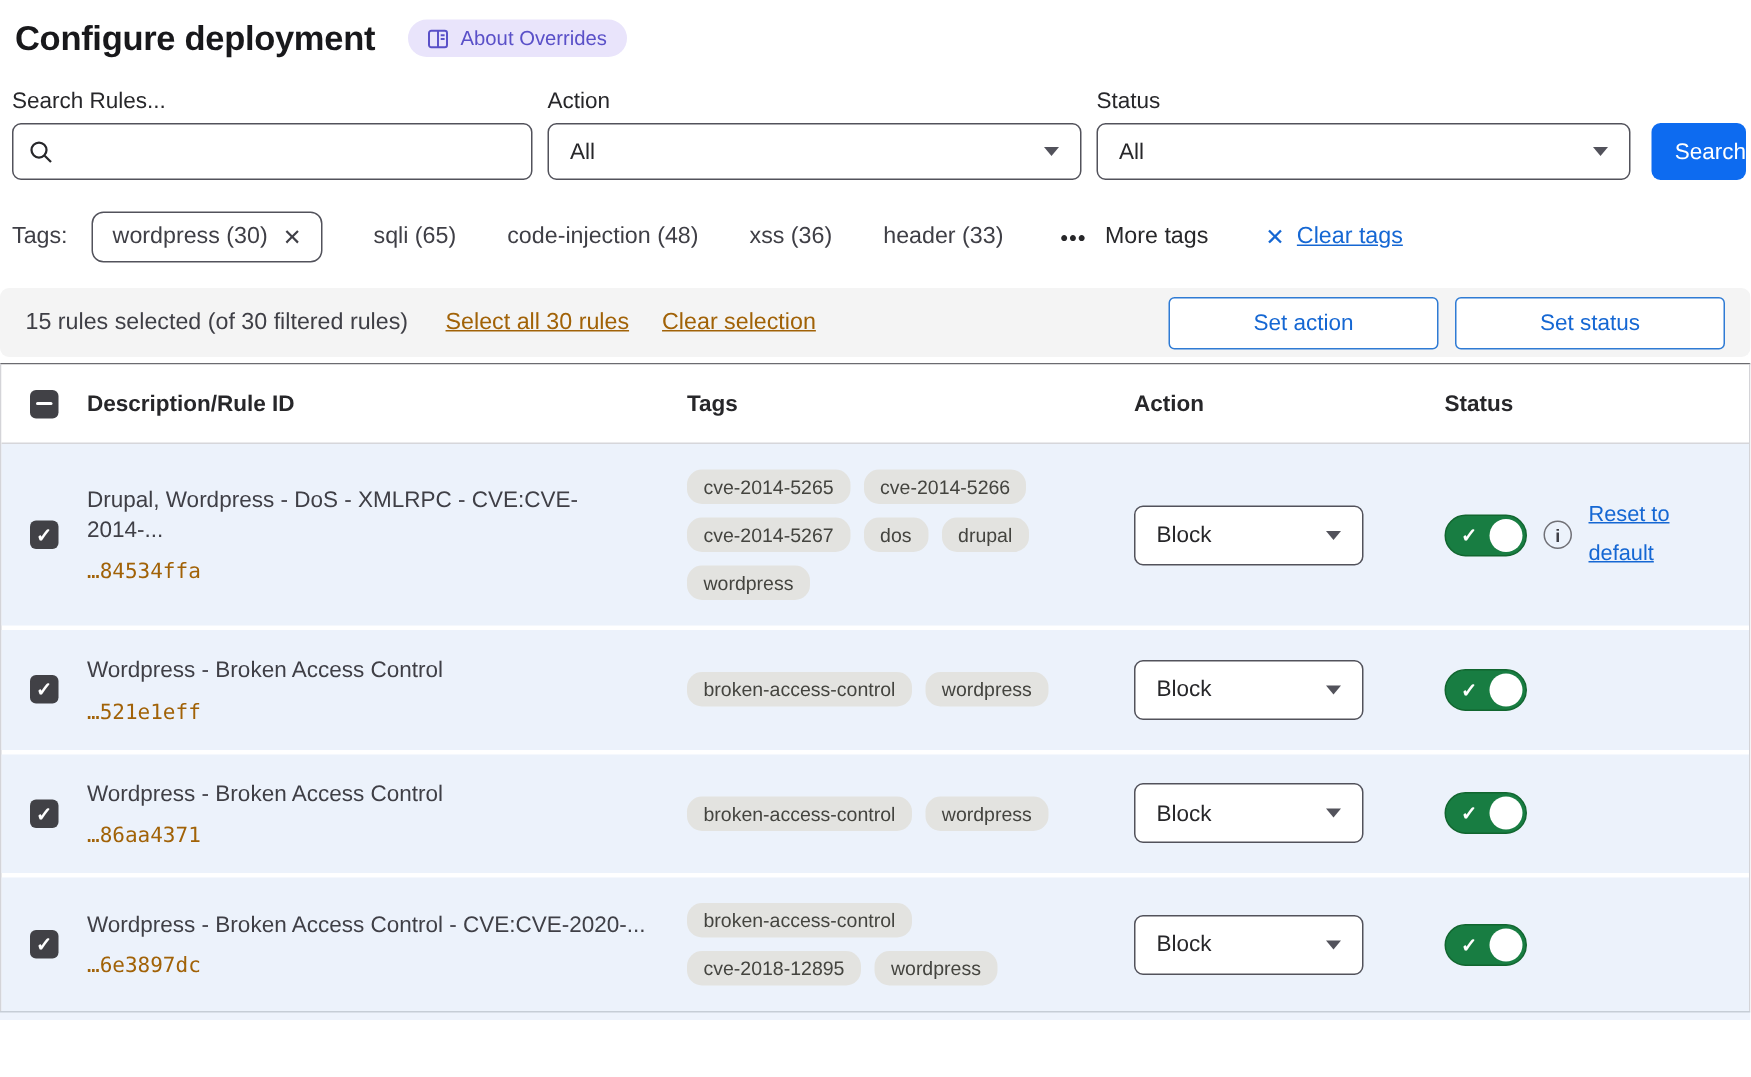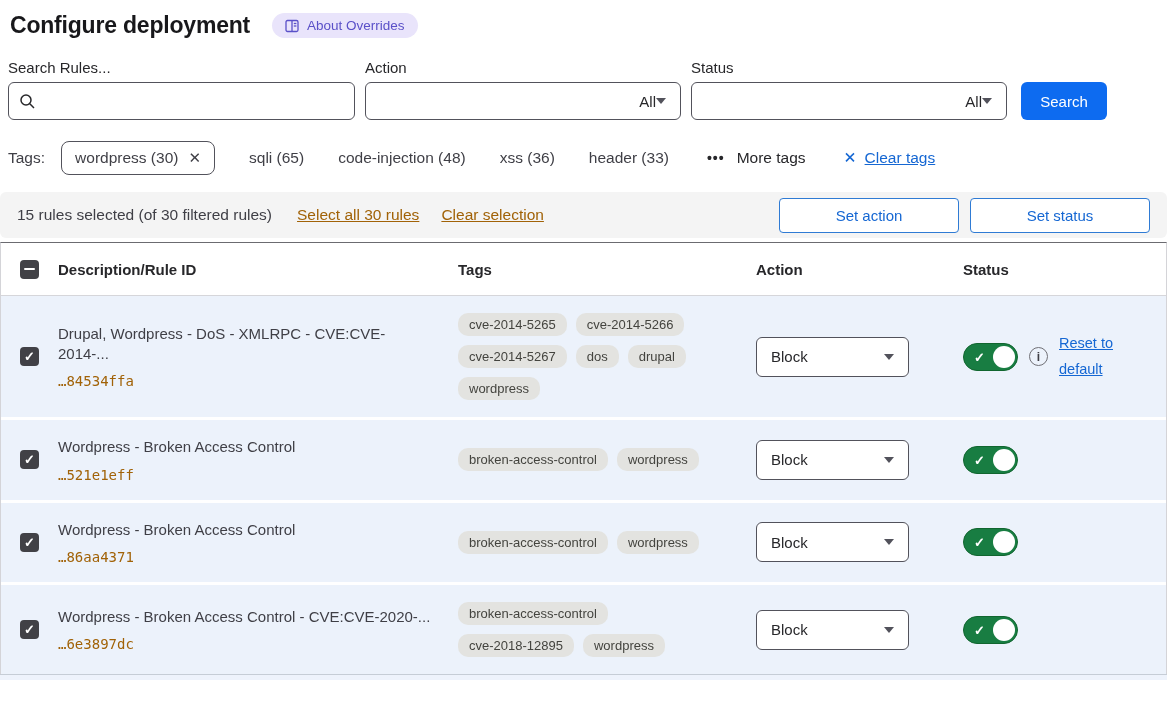--- a/index.html
+++ b/index.html
@@ -26,25 +26,25 @@
   .search-box {
     width:347px; height:38px; border:1px solid #52525b; border-radius:6px;
     display:flex; align-items:center; padding:0 10px; background:#fff;
   }
   .search-box input { border:none; outline:none; flex:1; font-size:15px; font-family:inherit; margin-left:8px; background:transparent; }
   .select {
     height:38px; border:1px solid #52525b; border-radius:6px; background:#fff;
     display:flex; align-items:center; justify-content:space-between;
     padding:0 14px; font-size:15px; color:#27272a; cursor:pointer;
   }
-  .select.w-filter { width:316px;justify-content:flex-end; }
+  .select.w-filter { width:356px; }
   .caret { width:0; height:0; border-left:5px solid transparent; border-right:5px solid transparent; border-top:6px solid #52525b; }
   .btn-primary {
     width:86px; height:38px; background:#0d6bf0; color:#fff; border:none; border-radius:6px;
-    font-size:15px; font-family:inherit; cursor:pointer; margin-left:4px;
+    font-size:15px; font-family:inherit; cursor:pointer; margin-left:4px;text-align:right;
   }
   
   .tags-row { display:flex; align-items:center; margin:21px 0 17px 8px; font-size:15.5px; color:#3f3f46; }
   .tags-label { margin-right:16px; }
   .selected-tag {
     display:inline-flex; align-items:center; gap:10px;
     border:1px solid #52525b; border-radius:8px; padding:7px 13px; background:#fff; cursor:pointer;
   }
   .selected-tag .x { font-size:15px; color:#3f3f46; cursor:pointer; }
   .tag-option { margin-left:34px; cursor:pointer; }

